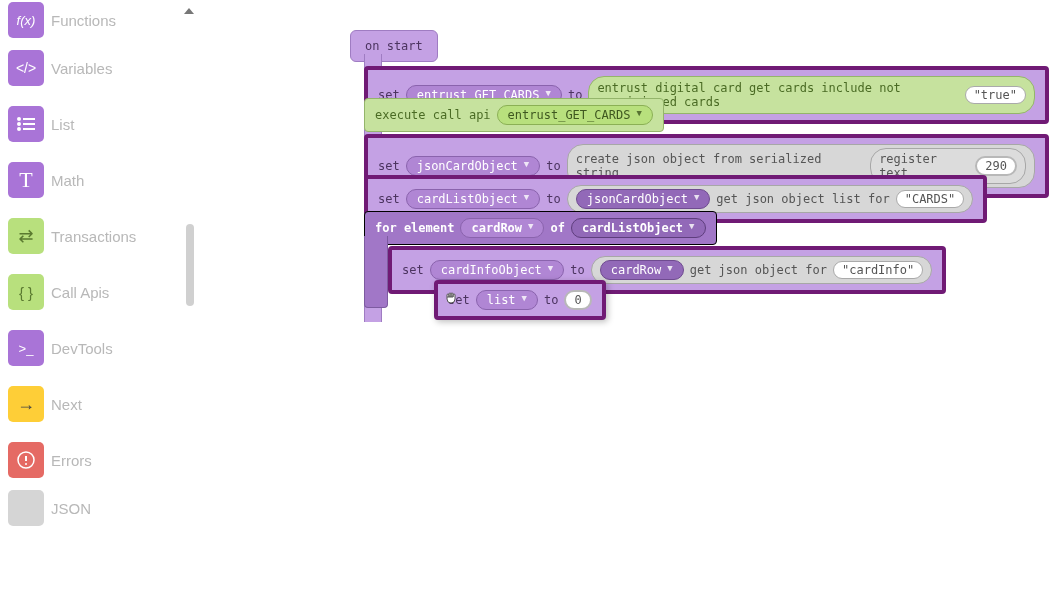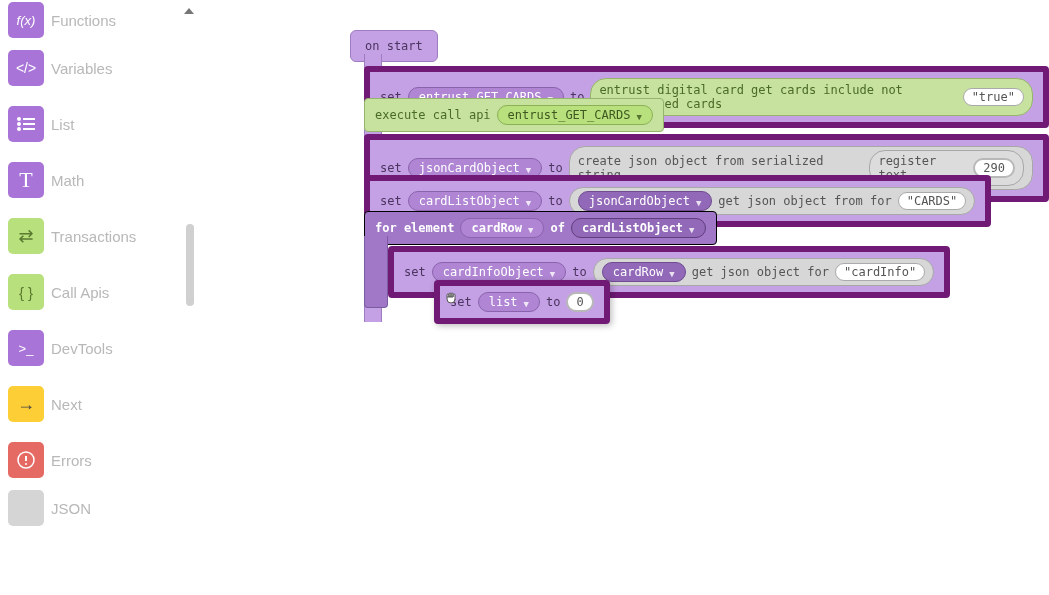--- a/index.html
+++ b/index.html
@@ -118,29 +118,29 @@
   color:#4c3460;
 }
 .block-row {
   position:absolute;
   display:flex;
   align-items:center;
   gap:6px;
   padding:6px 10px;
   border-radius:4px;
 }
-.bg-purple-mid { background:#c4a1e4; border:6px solid #701a75; }
+.bg-purple-mid { background:#c4a1e4; border:4px solid #701a75; }
 .bg-green-mid  { background:#c6e29e; border:1px solid #94b56b; }
 .bg-purple-dk  { background:#a177c7; border:1px solid #000000;font-weight:bold; }
 .kw { color:#4c3460; }
 .kw-grey { color:#555; }
 .kw-green { color:#4a6b24; }
 .pill {
   display:inline-flex;
-  align-items:flex-end;
+  align-items:flex-start;
   gap:4px;
   border-radius:14px;
   padding:2px 10px;
   font-size:12px;
 }
 .pill-purple { background:#b086d4; border:1px solid #8a63ad; color:#fff; }
 .pill-purple-dk { background:#9269b8; border:1px solid #6f4b90; color:#fff; }
 .pill-green  { background:#b8e07d; border:1px solid #8bb055; color:#3f5820; }
 .pill-white  { background:#fff; border:1px solid #aaa; color:#555; padding:1px 8px;}
 .pill-num    { background:#fff; border:2px solid #b8b8b8; color:#555; padding:1px 8px; border-radius:12px;}
@@ -304,21 +304,21 @@
     <span class="pill pill-purple">
         <span>cardListObject</span>
         <span class="dd">▼</span>
       </span>
     <span class="kw">to</span>
     <span class="reg-span" style="background:#d7d7d7;">
       <span class="pill pill-purple-dk">
           <span>jsonCardObject</span>
           <span class="dd">▼</span>
         </span>
-      <span class="kw-grey">get json object from for</span>
+      <span class="kw-grey">get json object list for</span>
       <span class="pill pill-white">"CARDS"</span>
     </span>
   </div>
 
   <div class="block-row bg-purple-dk" style="left:164px; top:211px;">
     <span style="color:#fff;">for element</span>
     <span class="pill pill-purple">
         <span>cardRow</span>
         <span class="dd">▼</span>
       </span>

